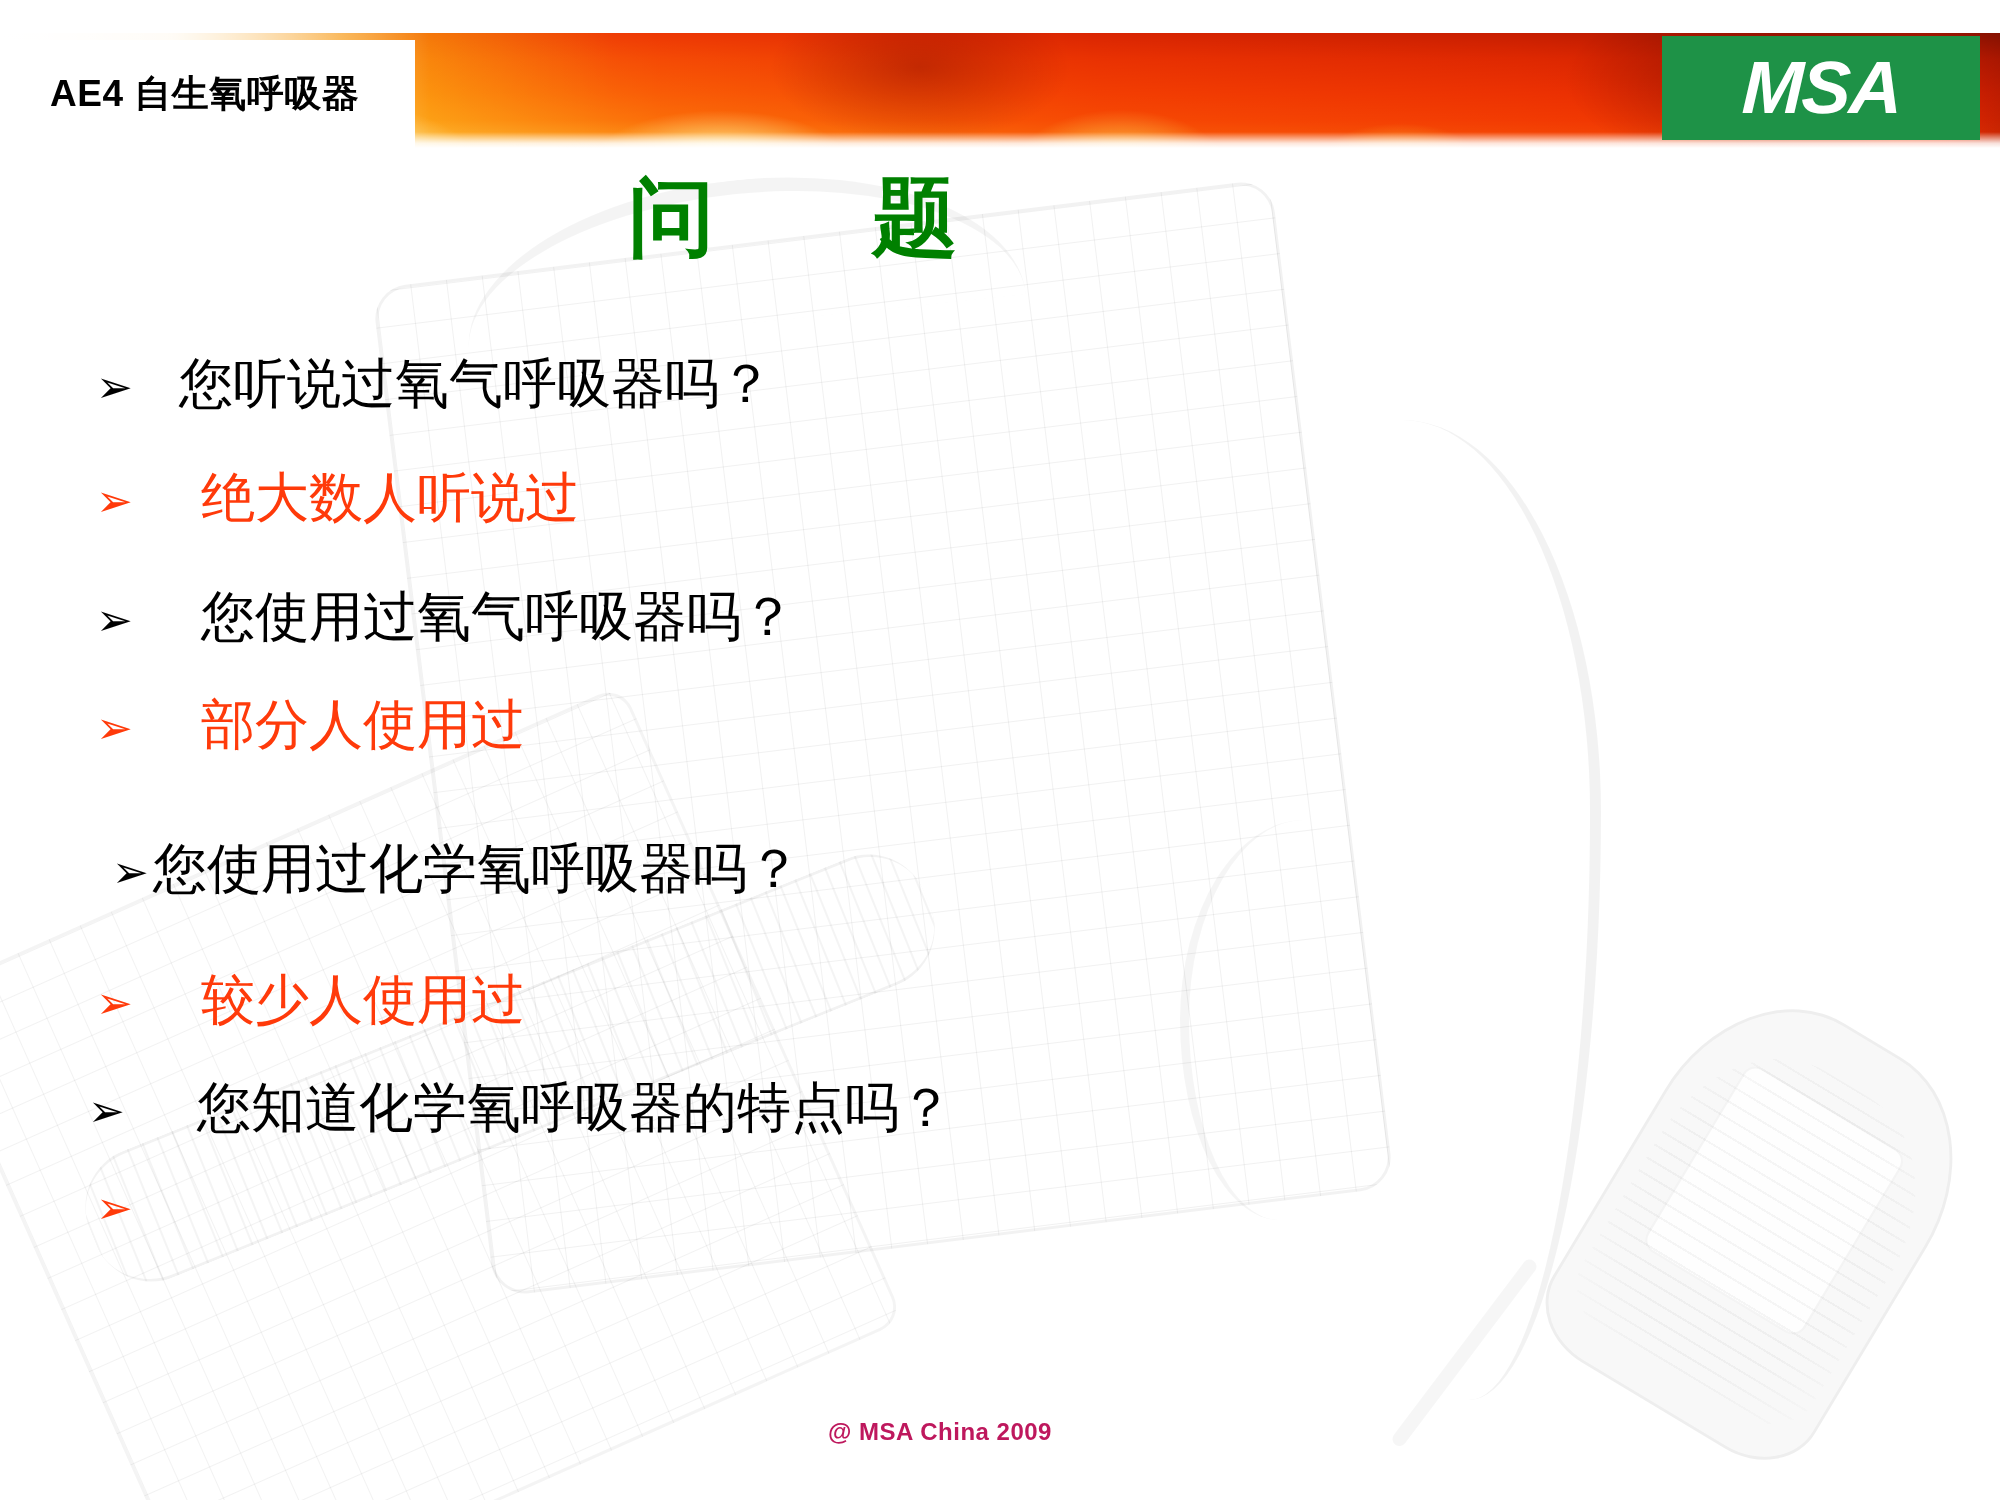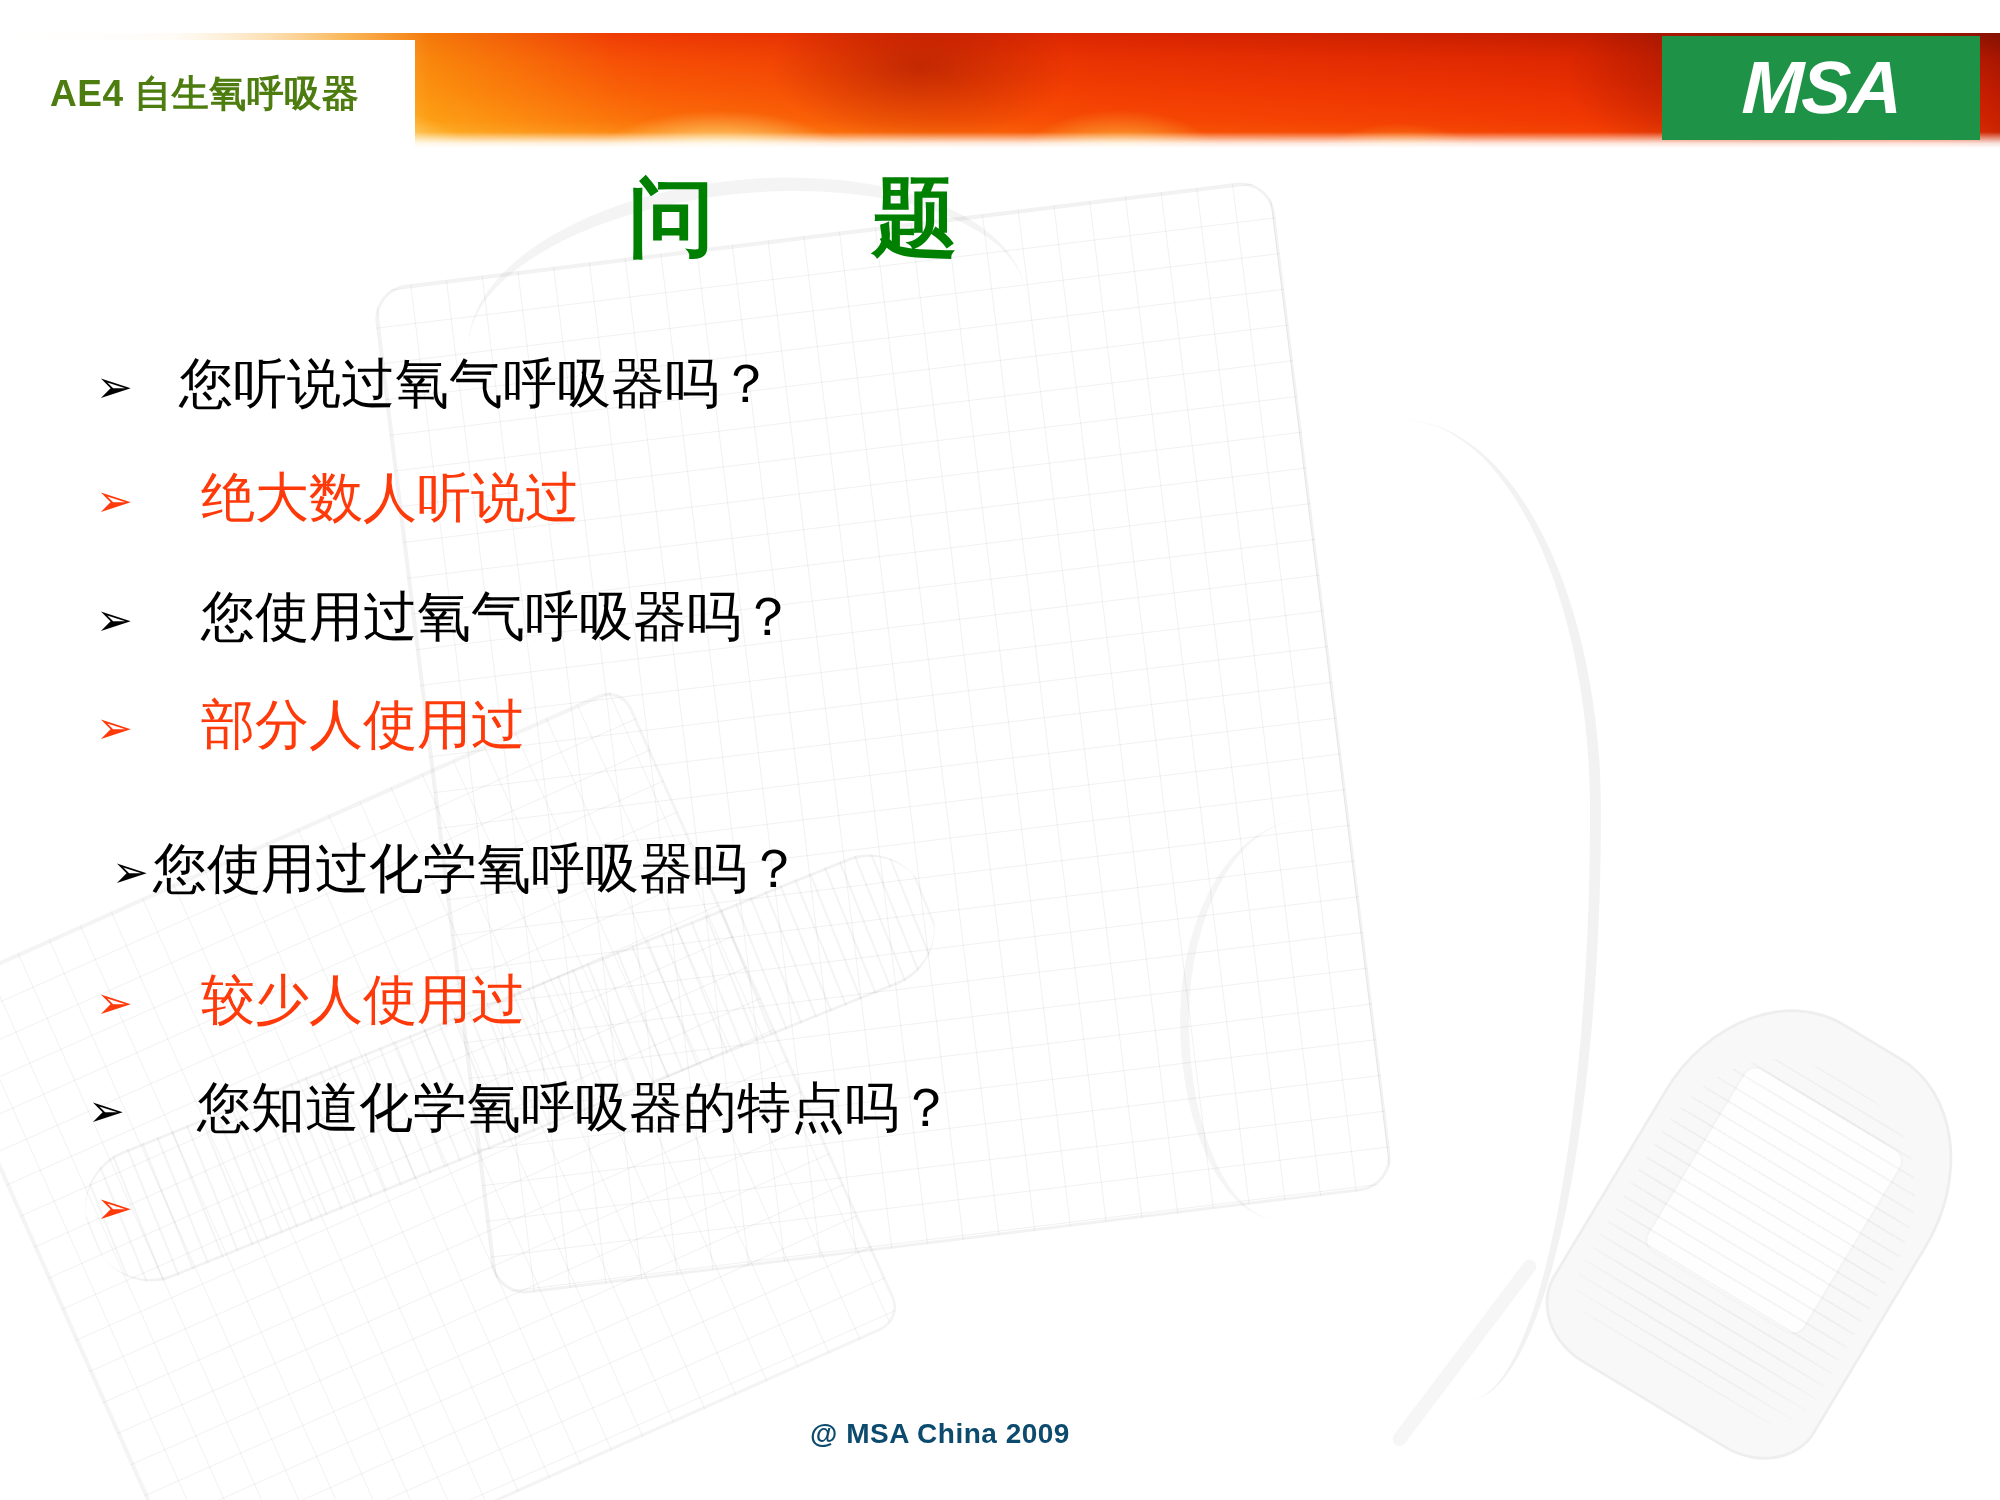--- a/index.html
+++ b/index.html
@@ -197,21 +197,21 @@
     width: 415px;
     height: 108px;
     background: #ffffff;
     z-index: 2;
     display: flex;
     align-items: center;
   }
   .header-title {
     font-size: 37px;
     font-weight: bold;
-    color: #4d7c0f;
+    color: #000000;
     letter-spacing: 0.5px;
     padding-left: 50px;
     white-space: nowrap;
   }
 
   
   .msa-logo {
     position: absolute;
     left: 1662px;
     top: 36px;
@@ -294,23 +294,23 @@
   .row-8 .bullet-text { margin-left: 68px; }
 
   
   .footer {
     position: absolute;
     left: 0;
     top: 1418px;
     width: 2000px;
     text-align: center;
     z-index: 4;
-    font-size: 28px;
+    font-size: 24px;
     font-weight: bold;
-    color: #0c4a6e;
+    color: #be185d;
     letter-spacing: 0.5px;
     padding-right: 120px;
     box-sizing: border-box;
   }
 </style>
 </head>
 <body>
 
 <div class="slide">
 

